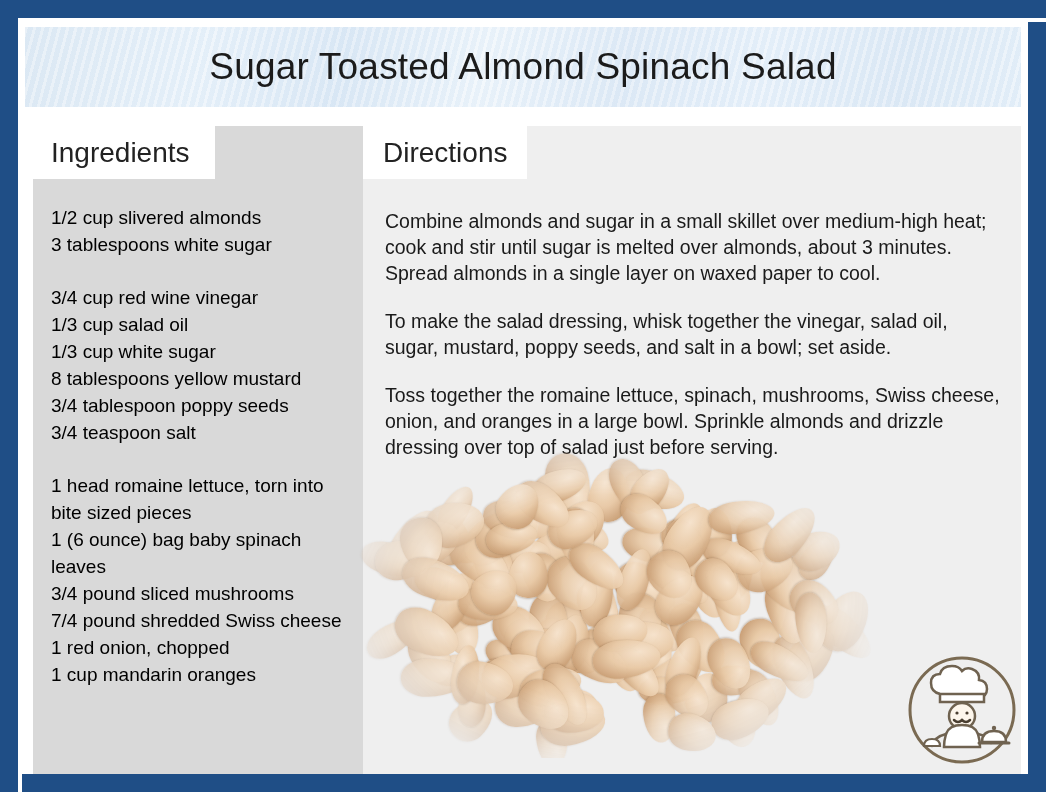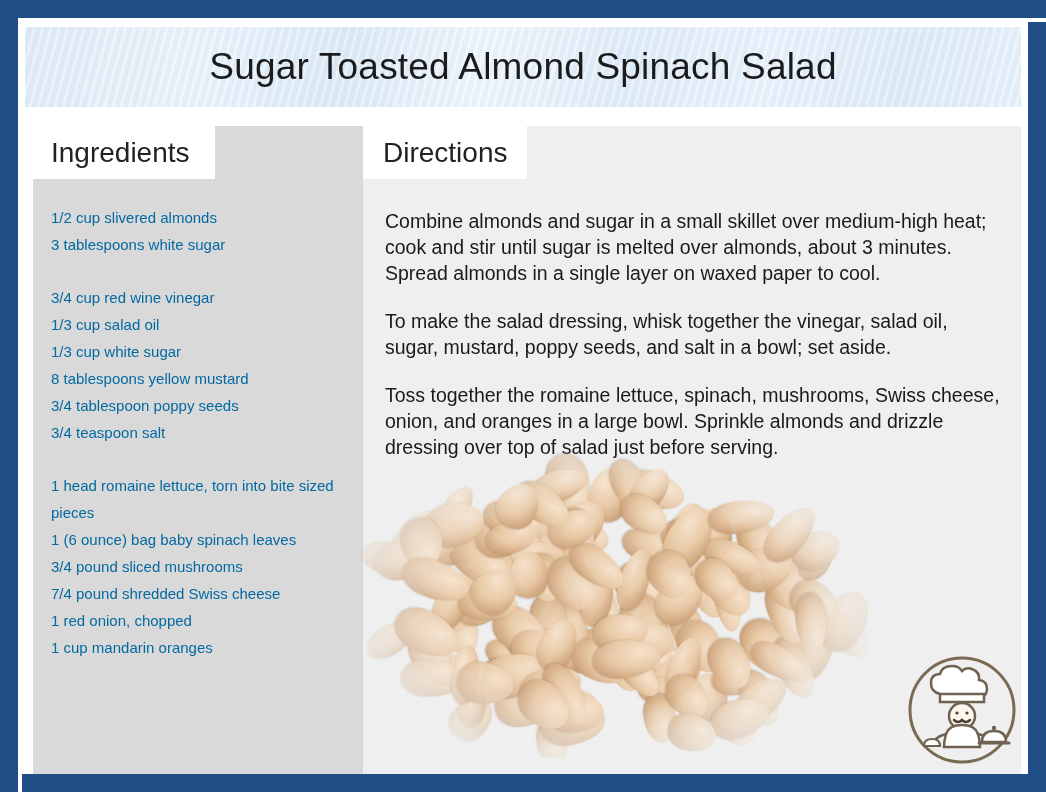--- a/index.html
+++ b/index.html
@@ -106,23 +106,23 @@
   .tab-label {
     font-size: 28px;
     color: #222222;
   }
 
   .ing-body {
     position: absolute;
     left: 18px;
     top: 78px;
     width: 300px;
-    font-size: 15px;
+    font-size: 19px;
     line-height: 27px;
-    color: #0369a1;
+    color: #000000;
   }
   .ing-group { margin-bottom: 26px; }
   .ing-group:last-child { margin-bottom: 0; }
   .ing-line { white-space: pre-wrap; }
 
   .dir-body {
     position: absolute;
     left: 22px;
     top: 82px;
     width: 618px;

